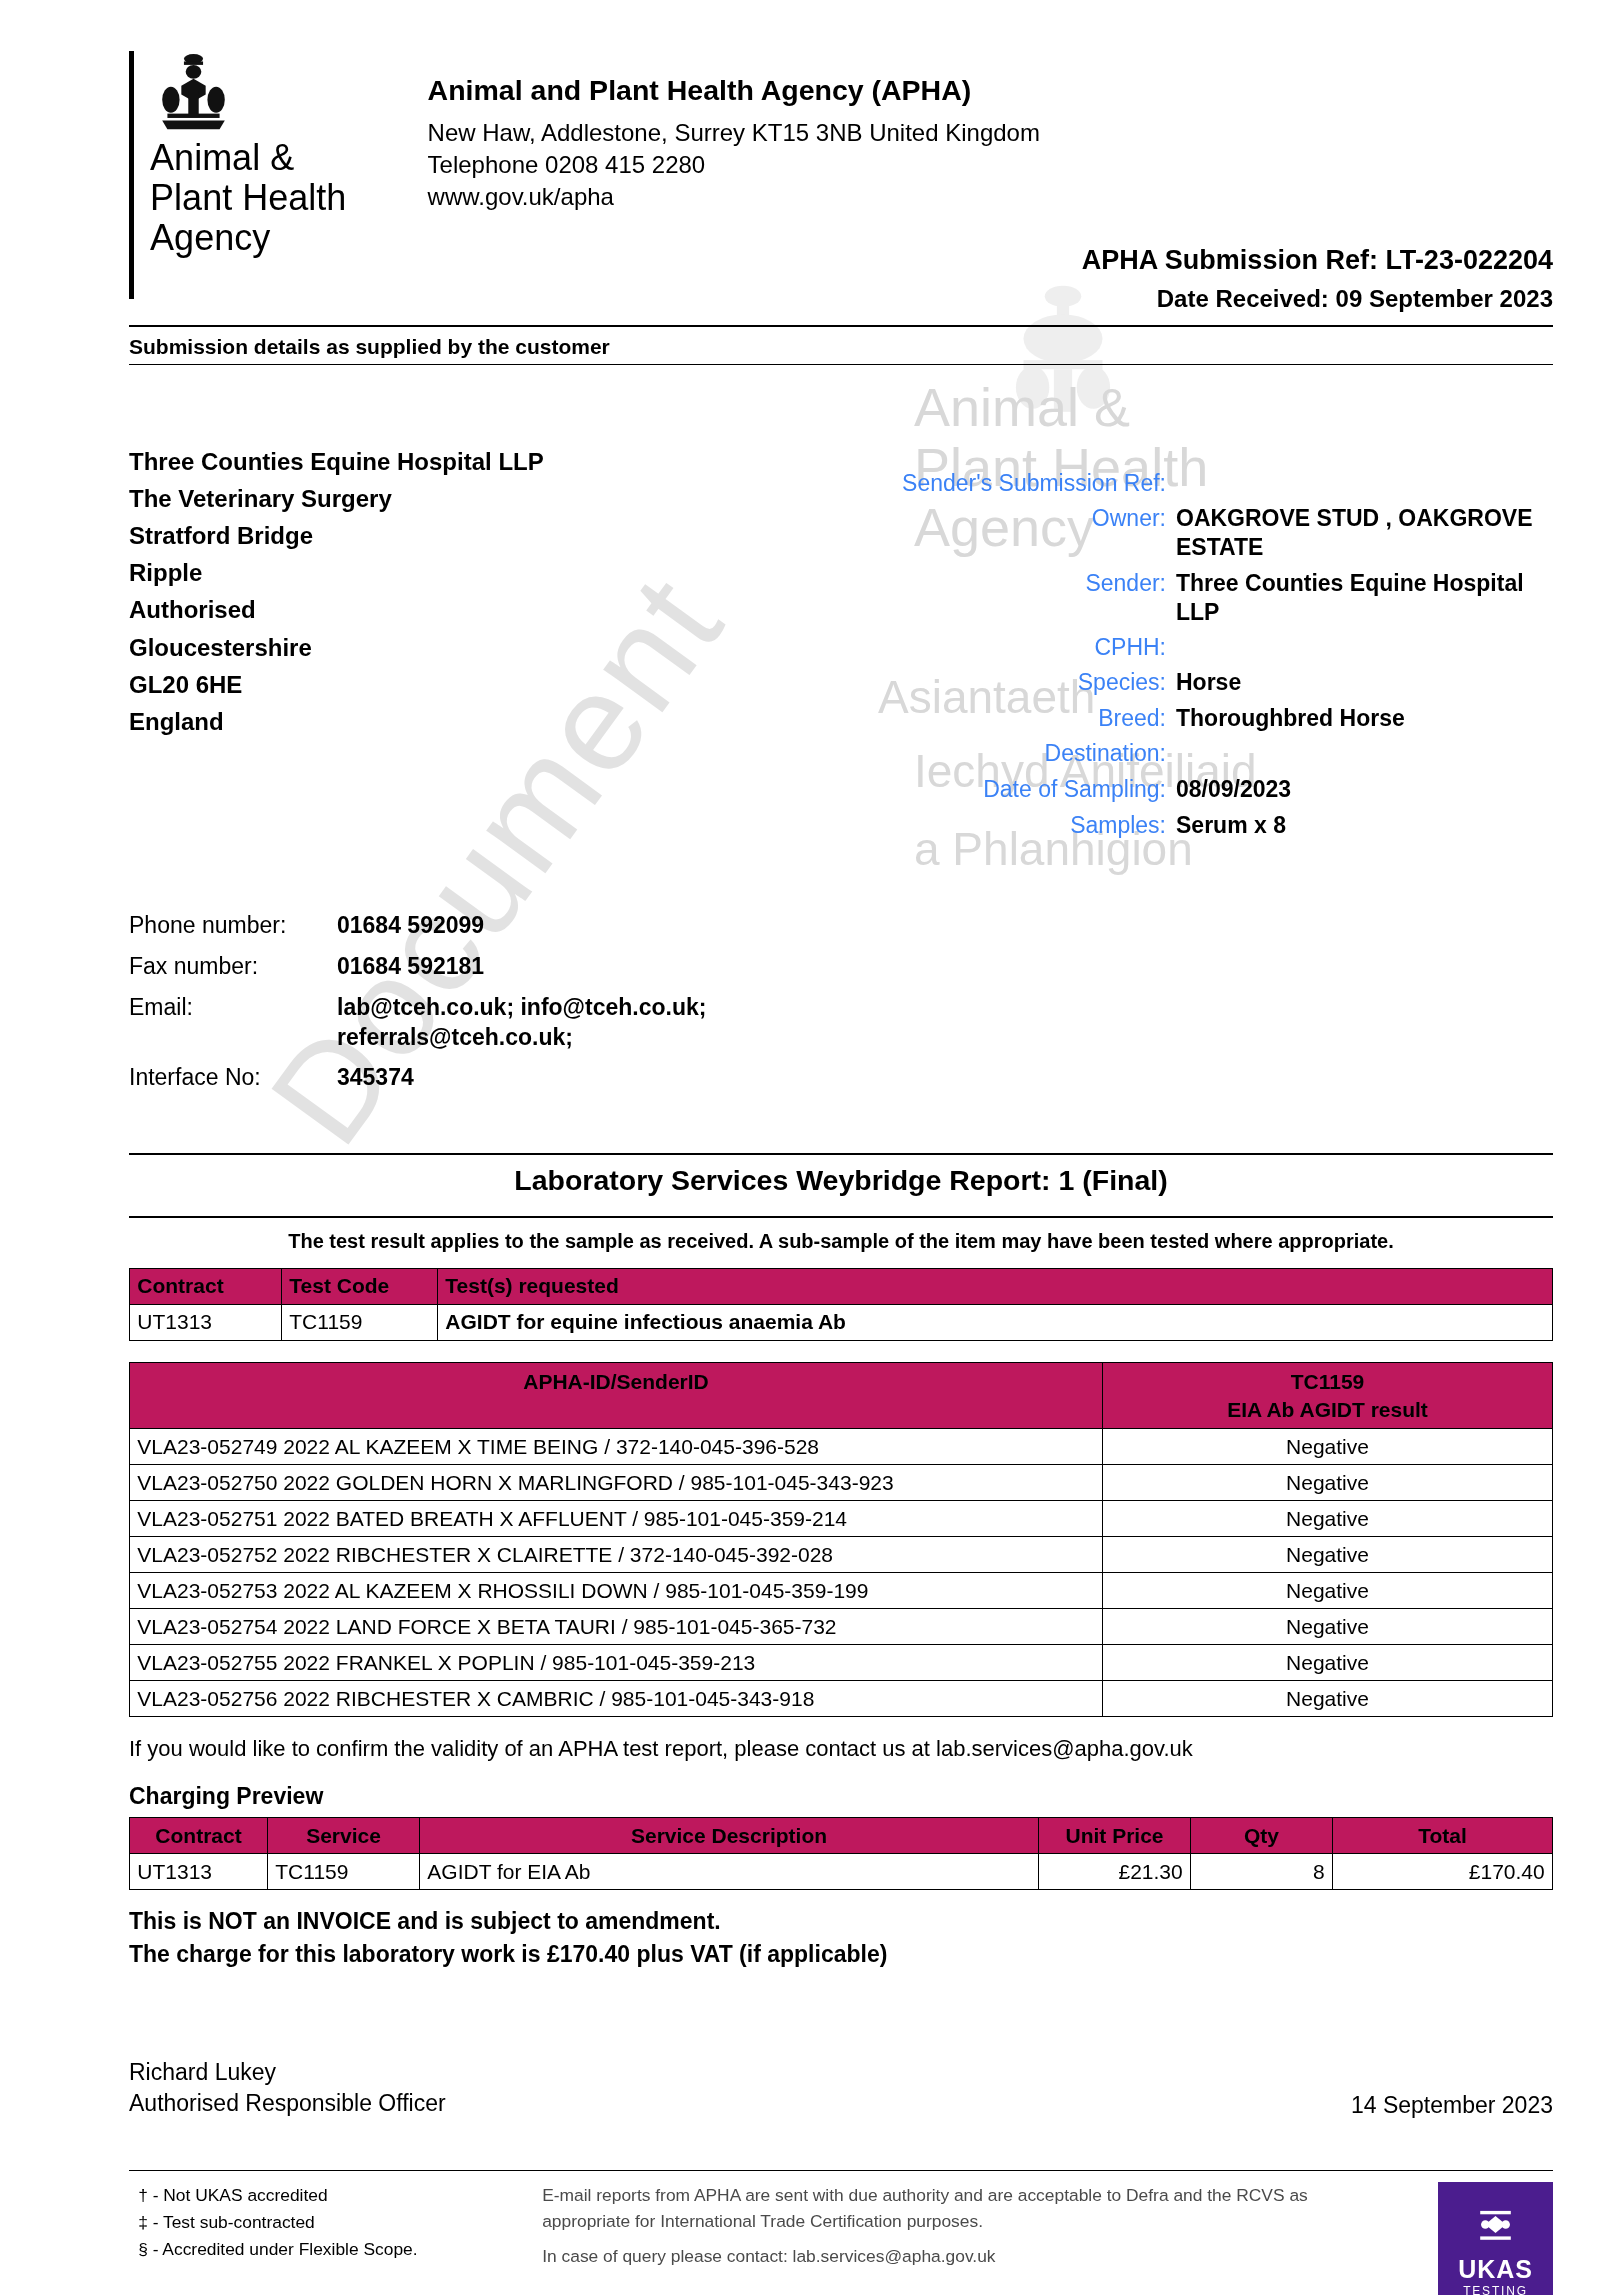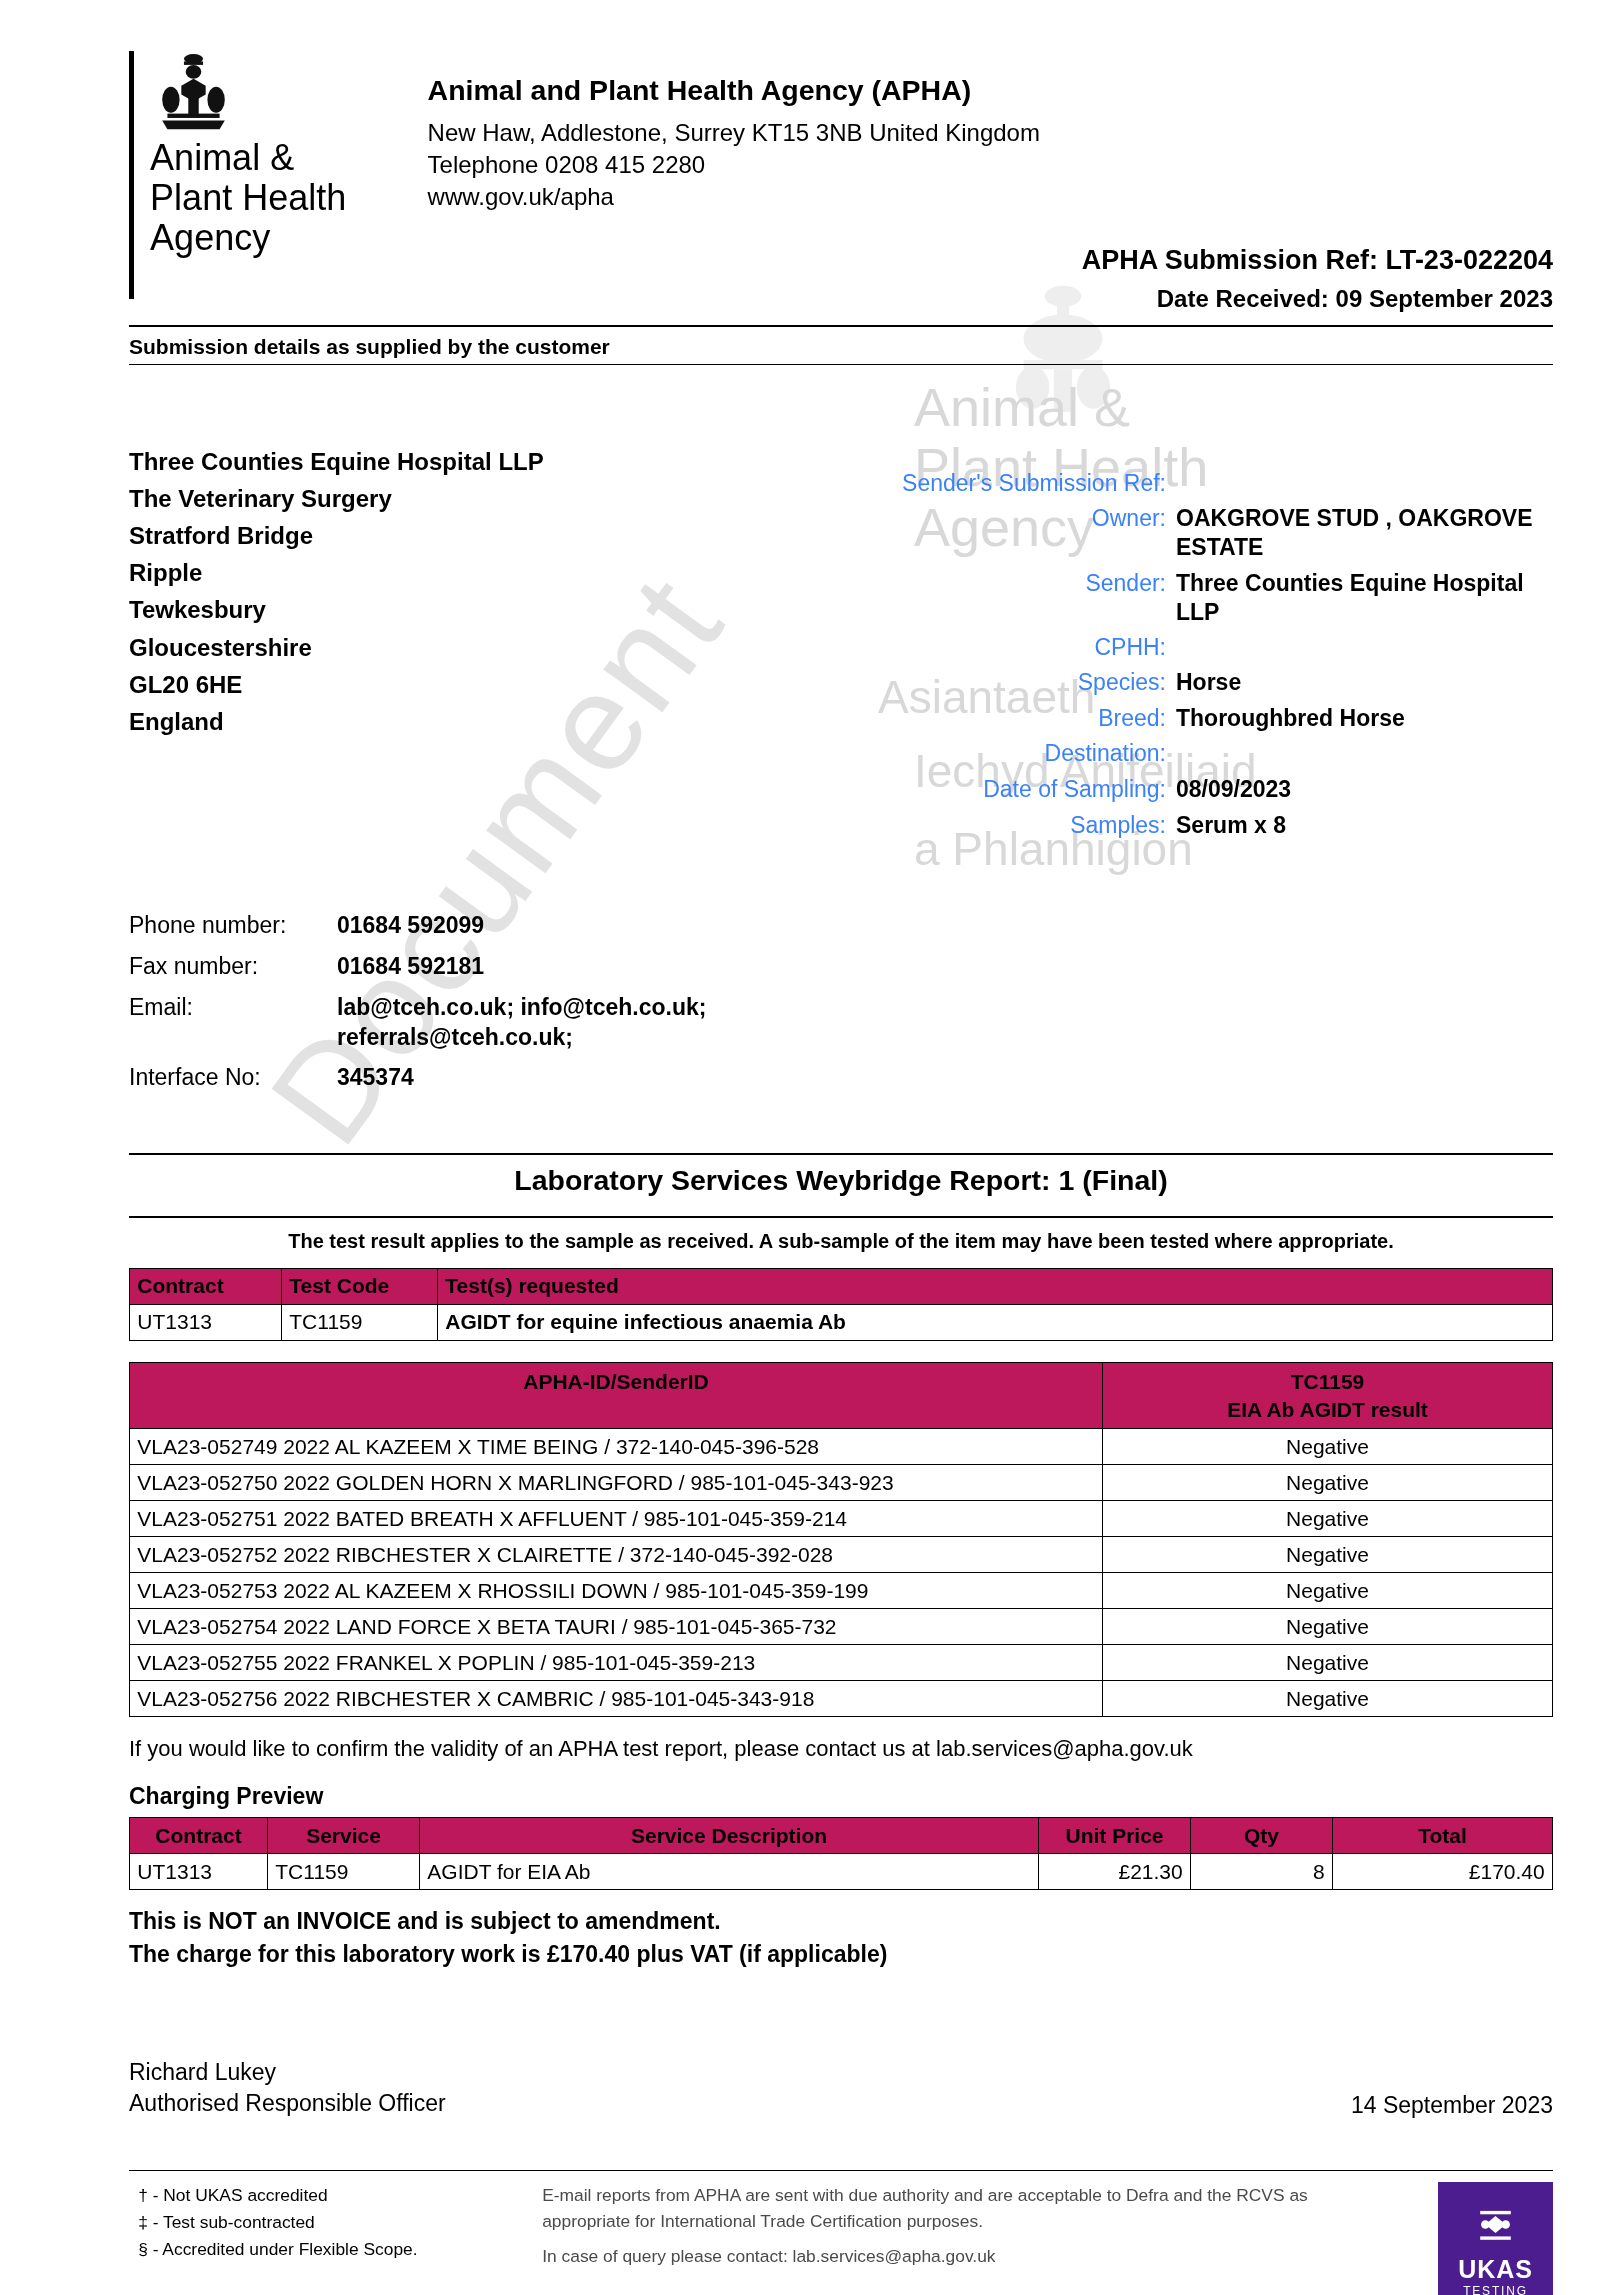--- a/index.html
+++ b/index.html
@@ -409,21 +409,21 @@
       <hr class="hr-thick">
       <div class="sub-details-label">Submission details as supplied by the customer</div>
       <hr class="hr-thin">
 
       <div class="mid">
         <div class="addr">
           <div class="addr-line">Three Counties Equine Hospital LLP</div>
           <div class="addr-line">The Veterinary Surgery</div>
           <div class="addr-line">Stratford Bridge</div>
           <div class="addr-line">Ripple</div>
-          <div class="addr-line">Tewkesbury</div>
+          <div class="addr-line">Authorised</div>
           <div class="addr-line">Gloucestershire</div>
           <div class="addr-line">GL20 6HE</div>
           <div class="addr-line">England</div>
         </div>
 
         <div class="details">
           <div class="det-row">
             <div class="det-label">Sender's Submission Ref:</div>
             <div class="det-value"></div>
           </div>

